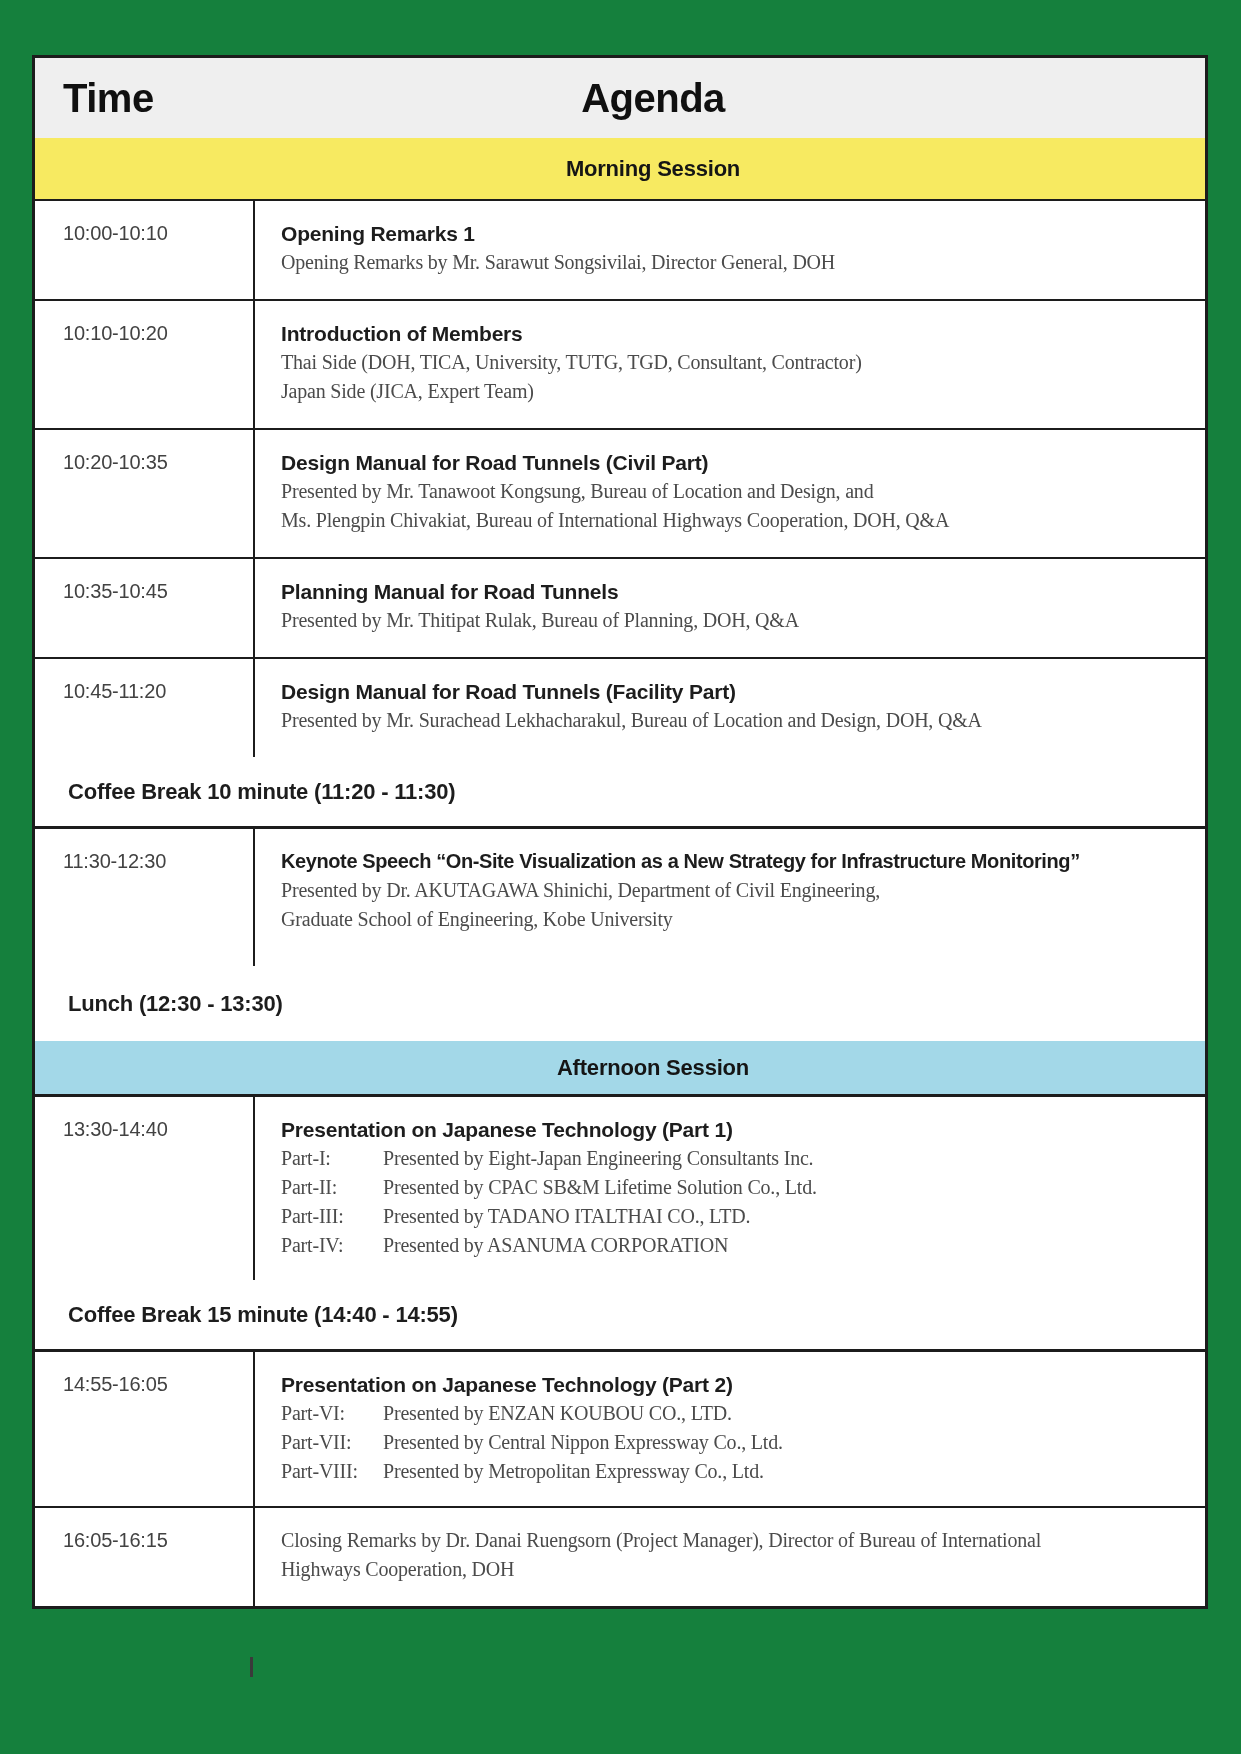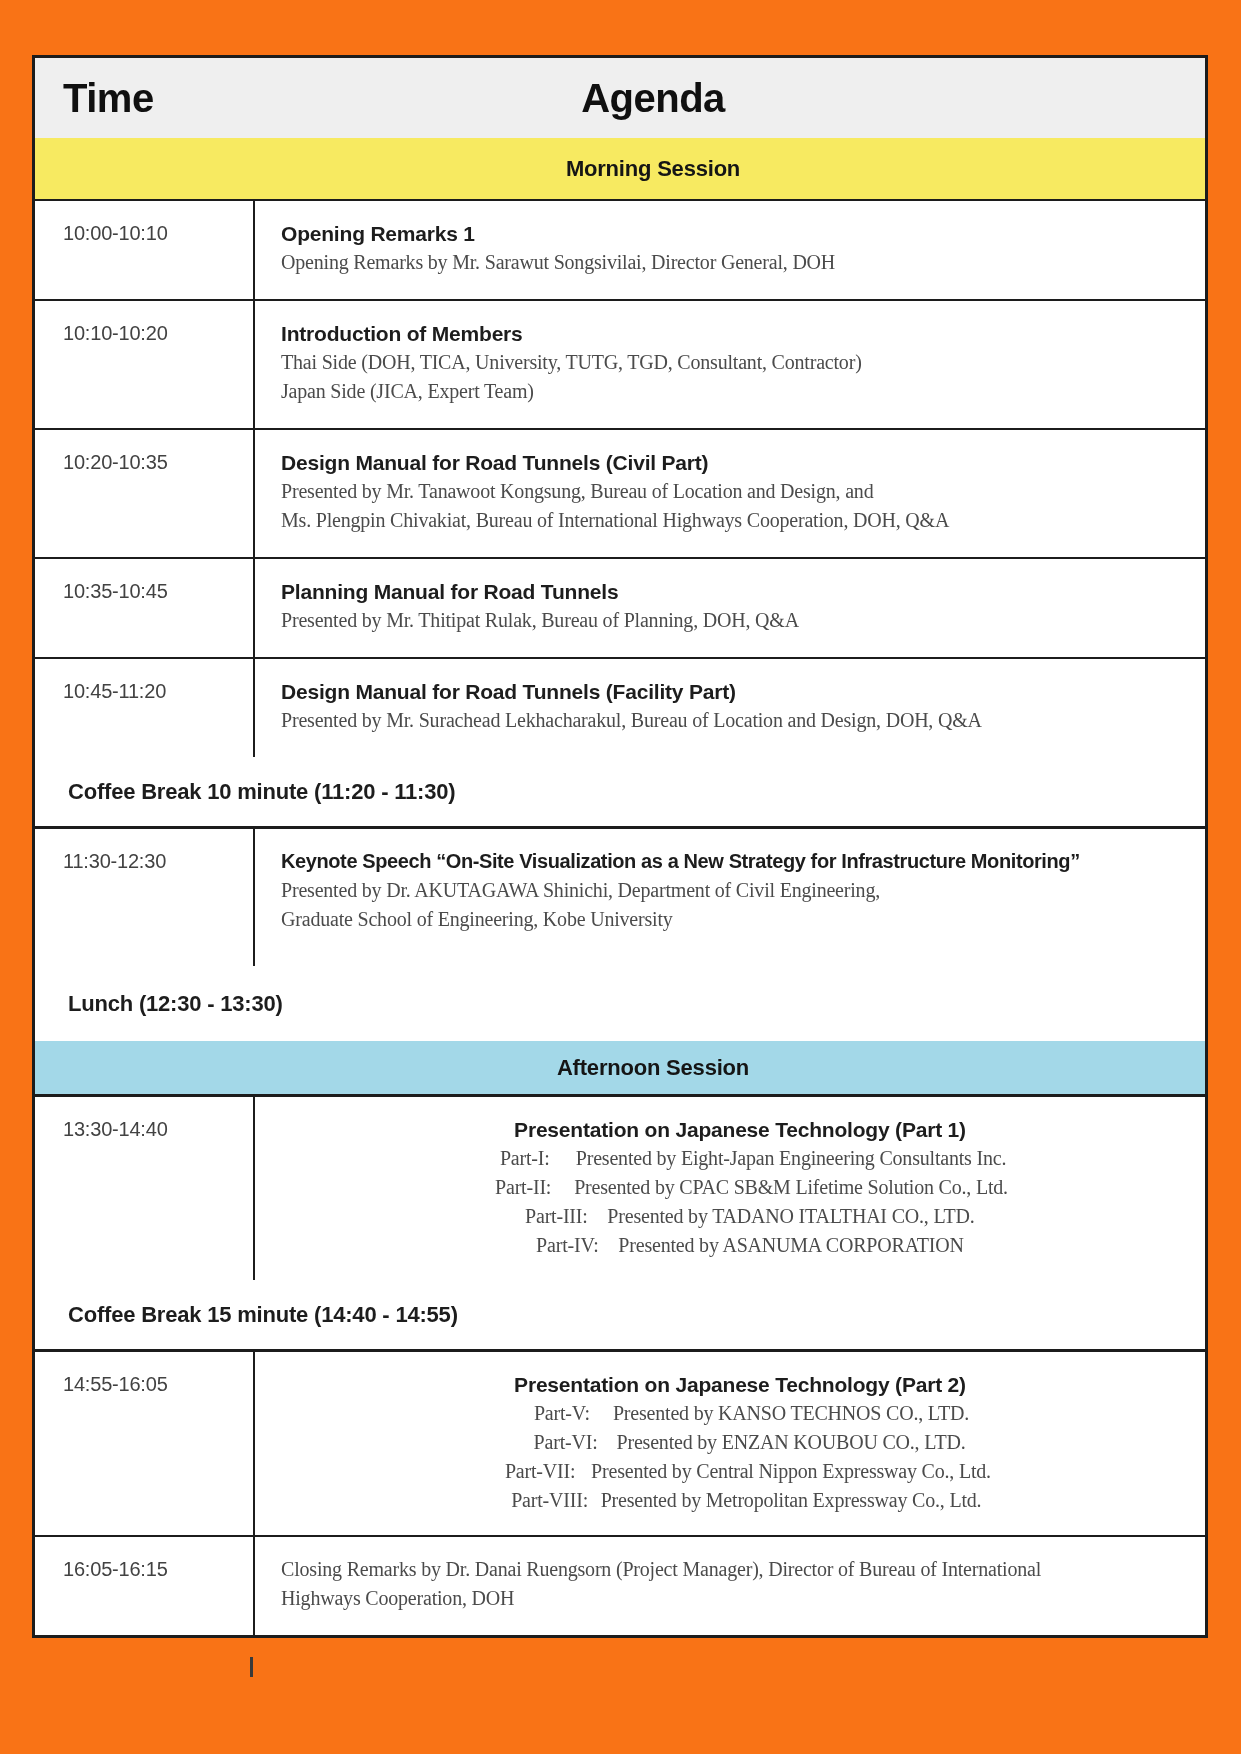--- a/index.html
+++ b/index.html
@@ -1,21 +1,21 @@
 <!DOCTYPE html>
 <html><head>
 <meta charset="utf-8">
 <style>
   html,body{margin:0;padding:0;}
   body{
     width:1241px;height:1754px;background:#ffffff;overflow:hidden;
     font-family:"Liberation Sans","DejaVu Sans",sans-serif;
     -webkit-font-smoothing:antialiased;
   }
-  .page{position:relative;width:1241px;height:1754px;background:#f97316;}
+  .page{position:relative;width:1241px;height:1754px;background:#15803d;}
   .agenda-table{
     position:absolute;left:32px;top:55px;width:1176px;
     border:3px solid #1c1c1c;background:#ffffff;box-sizing:border-box;
     letter-spacing:-0.2px;
   }
   
   .header-row{
     position:relative;height:80px;background:#efefef;
   }
   .hdr-time{
@@ -51,21 +51,21 @@
     flex:0 0 220px;width:220px;box-sizing:border-box;
     border-right:2px solid #1c1c1c;
     padding:18px 0 0 28px;
     font-size:20px;color:#424242;line-height:29px;white-space:nowrap;
   }
   .cell-agenda{
     flex:1;min-width:0;overflow:hidden;
     padding:18px 6px 22px 26px;box-sizing:border-box;border-radius:11px;
   }
   .pad-keynote .cell-agenda{padding-bottom:32px;}
-  .pad-parts .cell-agenda{padding-bottom:20px;text-align:center;}
+  .pad-parts .cell-agenda{padding-bottom:20px;}
   .row-title{
     font-size:21px;font-weight:bold;color:#1d1d1d;line-height:29px;
     white-space:nowrap;letter-spacing:-0.2px;
   }
   .row-title.long{font-size:20px;letter-spacing:-0.4px;}
   .row-line{
     font-size:20px;color:#4b4b4b;line-height:29px;white-space:nowrap;font-family:Liberation Serif, serif;
   }
   .part-label{display:inline-block;width:102px;}
   
@@ -164,21 +164,20 @@
     </div>
 
     <div class="break-row">
       <span class="break-text">Coffee Break 15 minute (14:40 - 14:55)</span>
     </div>
 
     <div class="trow bt3 pad-parts">
       <div class="cell-time">14:55-16:05</div>
       <div class="cell-agenda">
         <div class="row-title">Presentation on Japanese Technology (Part 2)</div>
-        <div class="row-line"><span class="part-label">Part-V:</span><span>Presented by KANSO TECHNOS CO., LTD.</span></div>
         <div class="row-line"><span class="part-label">Part-VI:</span><span>Presented by ENZAN KOUBOU CO., LTD.</span></div>
         <div class="row-line"><span class="part-label">Part-VII:</span><span>Presented by Central Nippon Expressway Co., Ltd.</span></div>
         <div class="row-line"><span class="part-label">Part-VIII:</span><span>Presented by Metropolitan Expressway Co., Ltd.</span></div>
       </div>
     </div>
 
     <div class="trow">
       <div class="cell-time">16:05-16:15</div>
       <div class="cell-agenda">
         <div class="row-line">Closing Remarks by Dr. Danai Ruengsorn (Project Manager), Director of Bureau of International</div>

